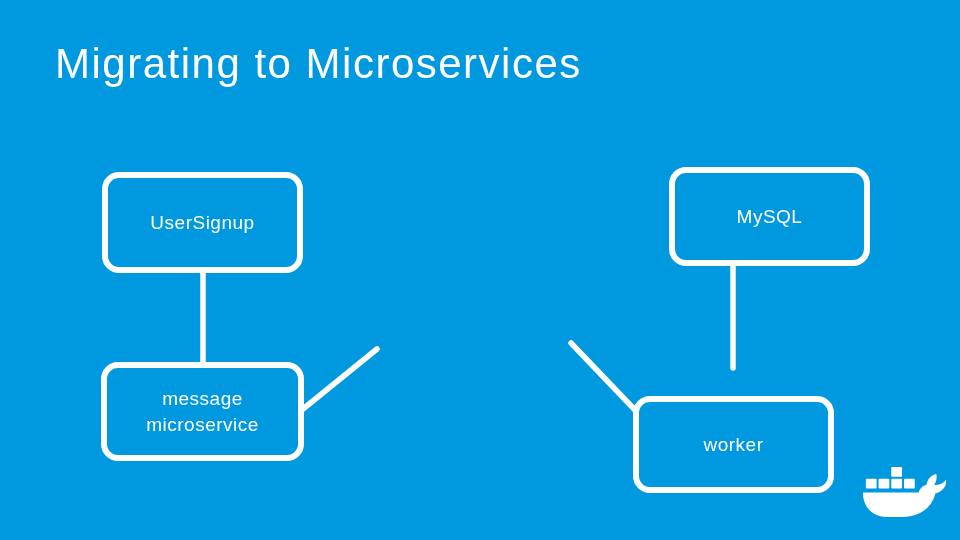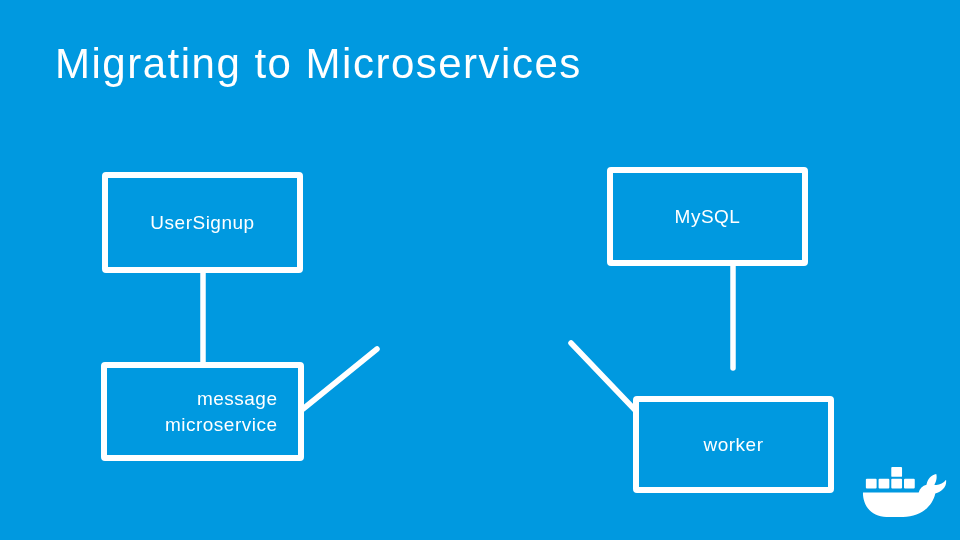--- a/index.html
+++ b/index.html
@@ -37,36 +37,36 @@
   .edges line {
     stroke: var(--fg);
     stroke-width: 5.5;
     stroke-linecap: round;
   }
   .node {
     position: absolute;
     z-index: 2;
     background: var(--bg);
     border: 6px solid var(--fg);
-    border-radius: 4px;
+    border-radius: 17px;
     display: flex;
     align-items: center;
     justify-content: center;
     text-align: center;
     color: var(--fg);
     font-size: 19px;
     letter-spacing: 0.5px;
     line-height: 1.35;
   }
   #node-usersignup { left: 102px; top: 172px; width: 201px; height: 101px; }
   #node-message    { left: 101px; top: 362px; width: 203px; height:  99px; }
   #node-redis      { left: 375px; top: 292px; width: 198px; height:  90px; }
-  #node-mysql      { left: 607px; top: 167px; width: 201px; height:  99px; }
+  #node-mysql      { left: 669px; top: 167px; width: 201px; height:  99px; }
   #node-worker     { left: 633px; top: 364px; width: 201px; height:  97px; margin-top: 32px; }
-  #node-message .node-label { max-width: 150px; text-align: right; }
+  #node-message .node-label { max-width: 150px; }
   .docker-logo {
     position: absolute;
     left: 860px;
     top: 461px;
     width: 88px;
     height: 64px;
     z-index: 2;
   }
   .docker-logo svg { width: 100%; height: 100%; display: block; }
   .docker-logo path, .docker-logo rect { fill: var(--fg); }

